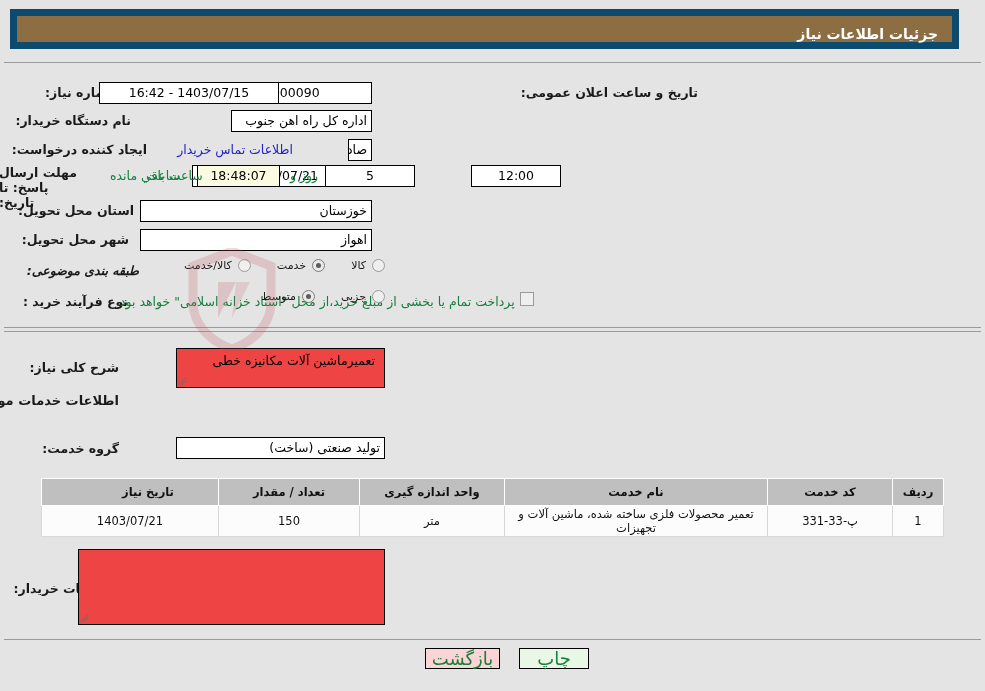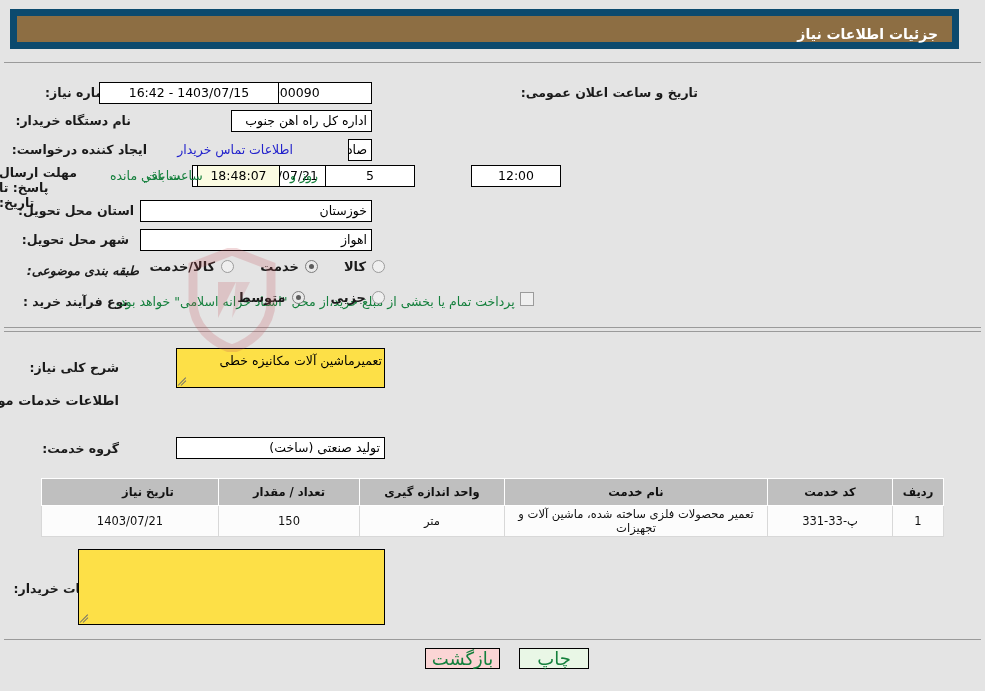--- a/index.html
+++ b/index.html
@@ -156,40 +156,40 @@
     background: #e9e9e9;
   }
   .rb.on .dot::after {
     content: "";
     position: absolute;
     left: 3px; top: 3px;
     width: 5px; height: 5px;
     border-radius: 50%;
     background: #5d5d5d;
   }
-  .rb .cap { font-size: 13px; color: #1a1a1a; font-weight: bold; }
+  .rb .cap { font-size: 11px; color: #1a1a1a; }
 
   .cb {
     position: absolute;
     width: 14px; height: 14px;
     border: 1px solid #9b9b9b;
     background: #efefef;
     box-sizing: border-box;
     z-index: 12;
   }
 
   
   .ta {
     position: absolute;
     box-sizing: border-box;
-    background: #fde047;
+    background: #ef4444;
     border: 1px solid #000;
     font-size: 12.5px;
     color: #000;
-    padding: 4px 2px;
+    padding: 4px 9px;
     z-index: 10;
     overflow: hidden;
     text-align: right;
   }
   .grip {
     position: absolute;
     width: 12px; height: 12px;
     z-index: 14;
     pointer-events: none;
   }

